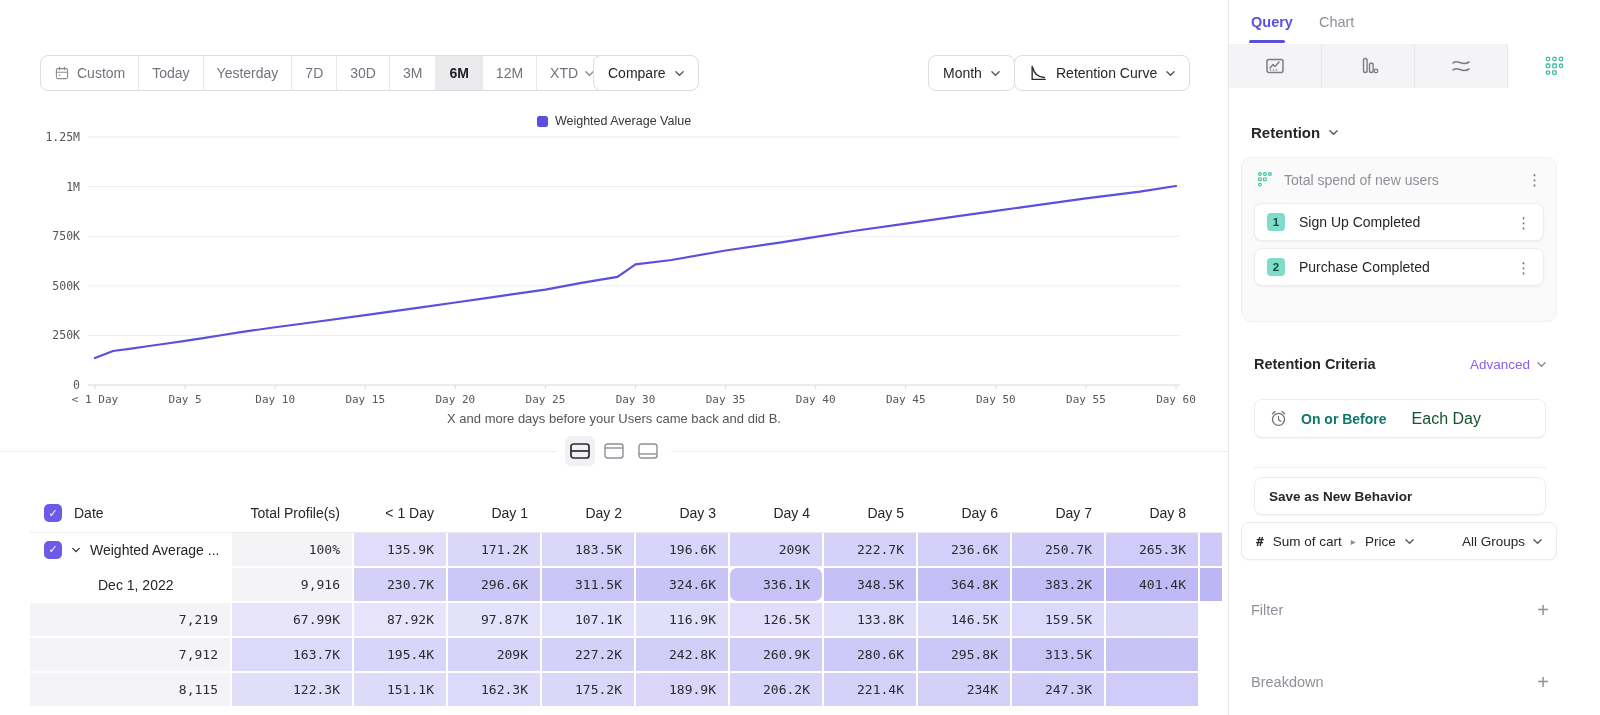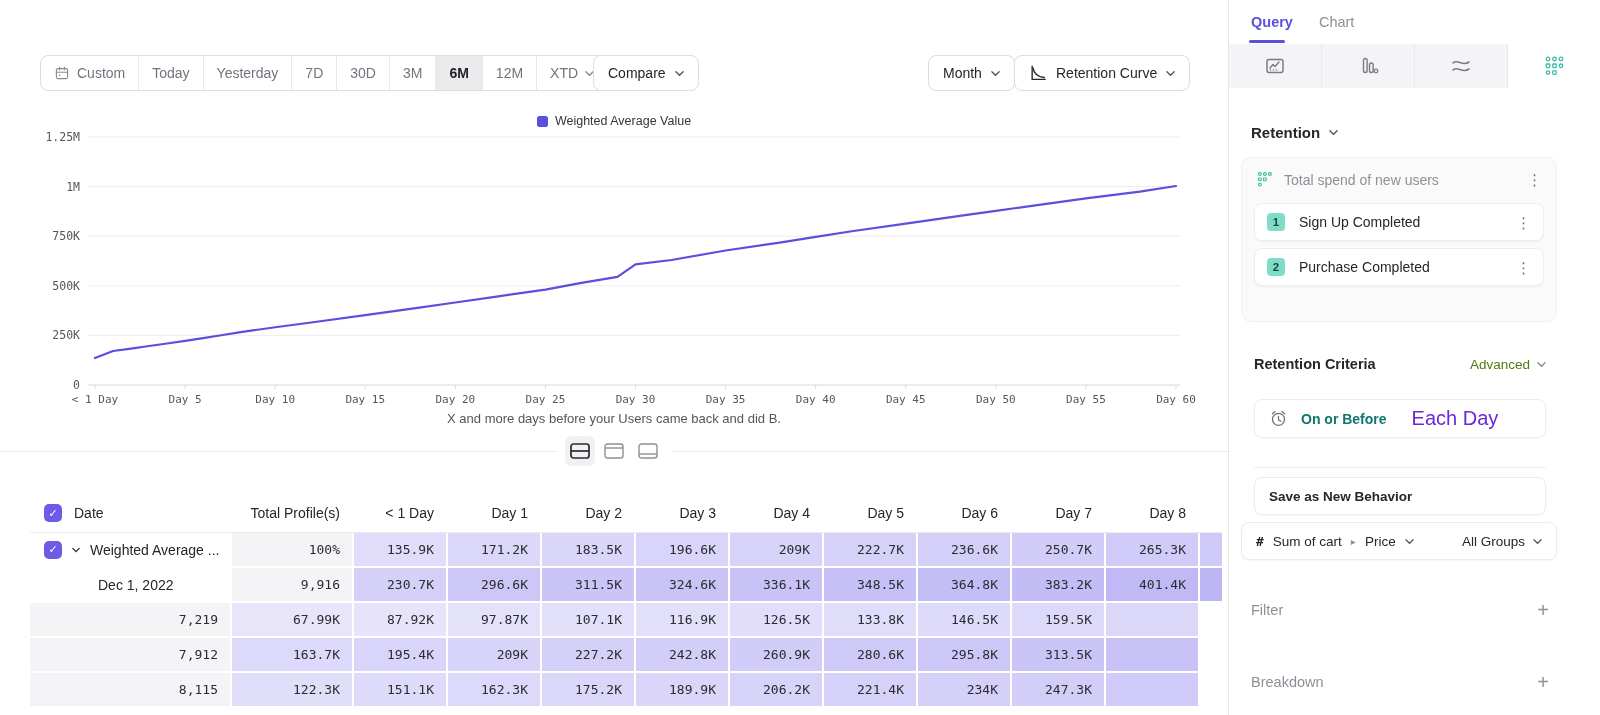--- a/index.html
+++ b/index.html
@@ -72,26 +72,26 @@
   .bcard-head{display:flex;align-items:center;gap:11px;padding:13px 14px 8px 14px;font-size:14px;color:#8f8f98;}
   .kebab{margin-left:auto;color:#71717a;font-size:15px;line-height:1;cursor:pointer;}
   .step{margin:7px 12px;background:#fff;border:1px solid #eeeef1;border-radius:8px;height:38px;
     display:flex;align-items:center;gap:14px;padding:0 12px;box-shadow:0 1px 2px rgba(20,20,40,0.05);}
   .badge{width:18px;height:18px;border-radius:4px;background:#7fdcc9;color:#17493f;font-size:11.5px;
     font-weight:700;display:flex;align-items:center;justify-content:center;flex:0 0 auto;}
   .step-label{font-size:14px;color:#26262b;}
   .criteria-row{position:absolute;left:25px;top:356px;width:292px;display:flex;align-items:center;
     justify-content:space-between;gap:40px;}
   .criteria-label{font-size:14.5px;font-weight:600;color:#26262b;}
-  .advanced{display:flex;align-items:center;gap:7px;font-size:13.5px;color:#4d7c0f;cursor:pointer;}
+  .advanced{display:flex;align-items:center;gap:7px;font-size:13.5px;color:#8b5cf6;cursor:pointer;}
   .clock-card{position:absolute;left:25px;top:399px;width:292px;height:39px;background:#fff;
     border:1px solid #ececf0;border-radius:8px;display:flex;align-items:center;gap:13px;padding:0 14px;
     box-shadow:0 1px 2px rgba(20,20,40,0.04);}
   .cond{font-size:14px;font-weight:600;color:#0f766e;}
-  .window{font-size:20px;color:#6d28d9;margin-left:12px;}
+  .window{font-size:16px;color:#14532d;margin-left:12px;}
   .panel-div{position:absolute;left:25px;top:467px;width:292px;border-top:1px solid #ececf0;}
   .save-card{position:absolute;left:25px;top:477px;width:292px;height:33px;background:#fff;
     border:1px solid #ececf0;border-radius:8px;display:flex;align-items:center;padding:18px 14px;
     font-size:13.5px;font-weight:600;color:#26262b;box-shadow:0 1px 2px rgba(20,20,40,0.04);cursor:pointer;}
   .sum-card{position:absolute;left:12px;top:522px;width:316px;height:38px;background:#fff;
     border:1px solid #ececf0;border-radius:8px;display:flex;align-items:center;gap:9px;padding:0 14px;
     box-shadow:0 1px 2px rgba(20,20,40,0.04);font-size:13.5px;color:#26262b;}
   .hash{font-family:"DejaVu Sans Mono",monospace;font-weight:700;font-size:13px;}
   .crumb-sep{color:#8f8f98;font-size:10px;}
   .addrow{position:absolute;left:22px;width:298px;display:flex;align-items:center;justify-content:space-between;
@@ -300,21 +300,21 @@
           <div class="cell c-num" style="background: rgba(104, 87, 231, 0.31);">265.3K</div>
           <div class="cell" style="background: rgba(104, 87, 231, 0.32);"></div>
           <div class="cell c-date" style="padding-left: 68px;">
             <span>Dec 1, 2022</span>
           </div>
           <div class="cell c-num c-total">9,916</div>
           <div class="cell c-num" style="background: rgba(104, 87, 231, 0.282);">230.7K</div>
           <div class="cell c-num" style="background: rgba(104, 87, 231, 0.333);">296.6K</div>
           <div class="cell c-num" style="background: rgba(104, 87, 231, 0.345);">311.5K</div>
           <div class="cell c-num" style="background: rgba(104, 87, 231, 0.357);">324.6K</div>
-          <div class="cell c-num" style="background: rgba(104, 87, 231, 0.365);">336.1K</div>
+          <div class="cell c-num" style="background: rgba(104, 87, 231, 0.365); border-radius: 7px;">336.1K</div>
           <div class="cell c-num" style="background: rgba(104, 87, 231, 0.373);">348.5K</div>
           <div class="cell c-num" style="background: rgba(104, 87, 231, 0.39);">364.8K</div>
           <div class="cell c-num" style="background: rgba(104, 87, 231, 0.4);">383.2K</div>
           <div class="cell c-num" style="background: rgba(104, 87, 231, 0.416);">401.4K</div>
           <div class="cell" style="background: rgba(104, 87, 231, 0.435);"></div>
           <div class="cell c-num c-total">7,219</div>
           <div class="cell c-num" style="background: rgba(104, 87, 231, 0.153);">67.99K</div>
           <div class="cell c-num" style="background: rgba(104, 87, 231, 0.17);">87.92K</div>
           <div class="cell c-num" style="background: rgba(104, 87, 231, 0.176);">97.87K</div>
           <div class="cell c-num" style="background: rgba(104, 87, 231, 0.184);">107.1K</div>

